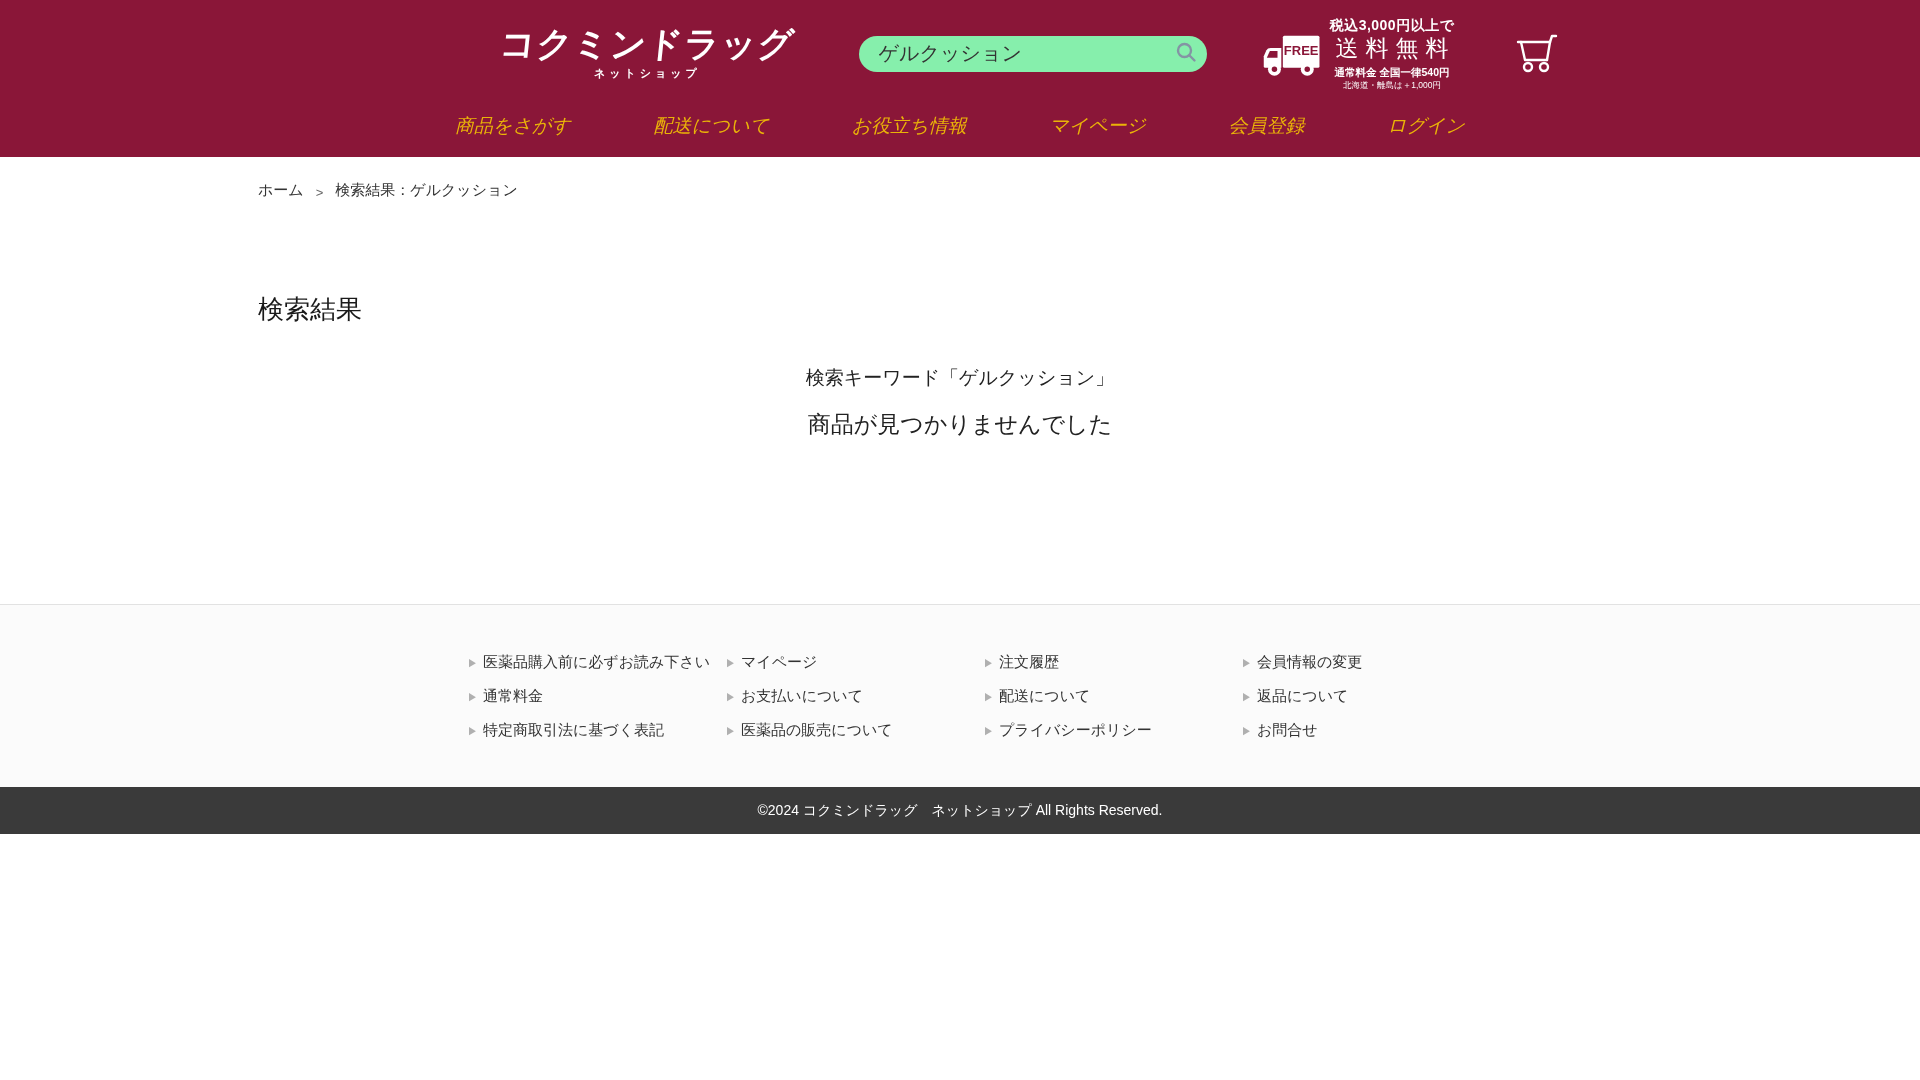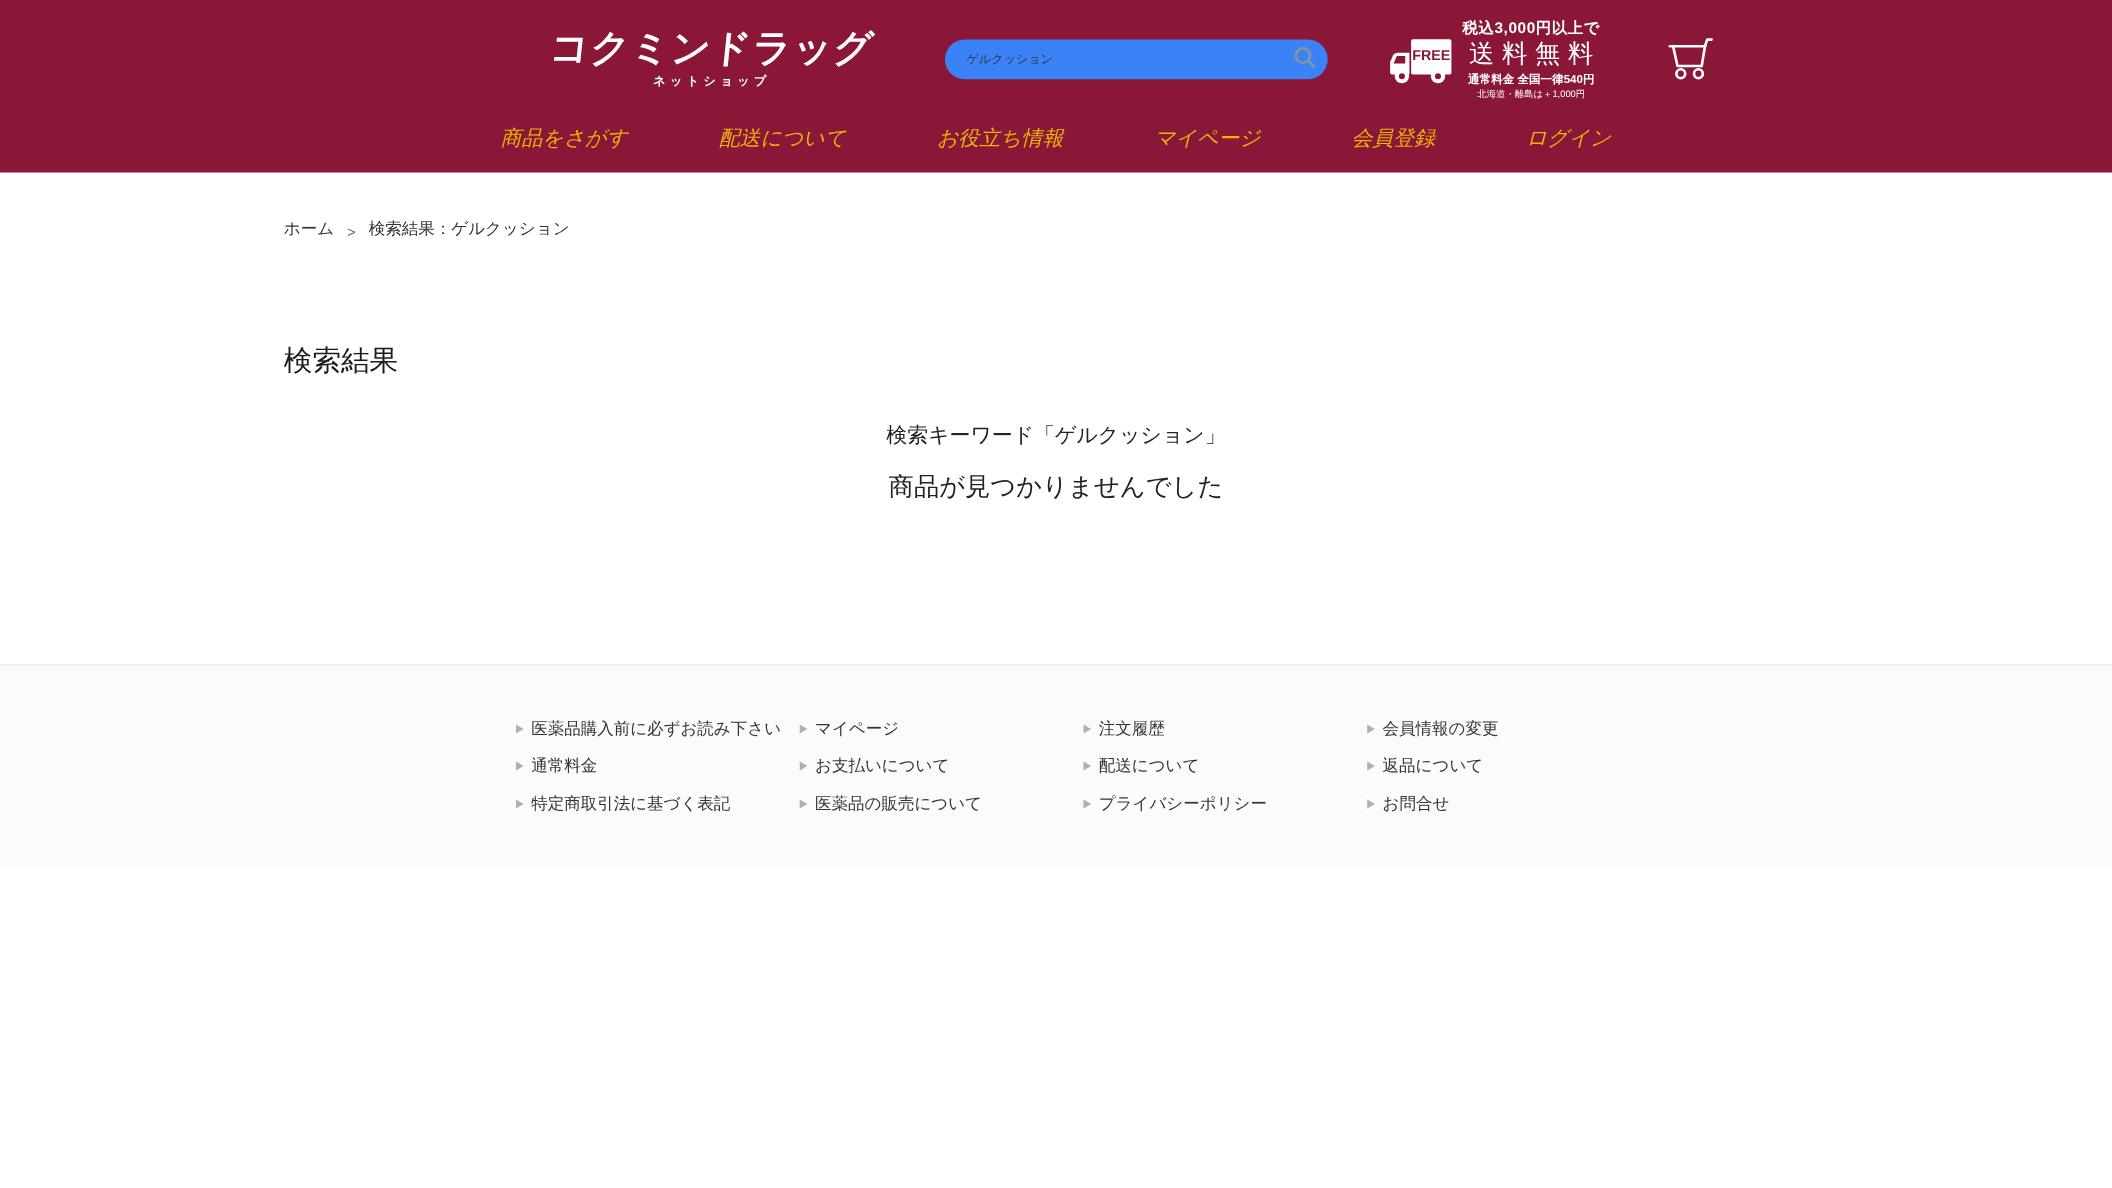--- a/index.html
+++ b/index.html
@@ -11,21 +11,21 @@
   .header-inner { width: 1010px; margin: 0 auto; height: 100%; }
   .header-top { display: flex; align-items: center; height: 101px; padding-top: 6px; }
 
   .logo { margin-left: 45px; text-align: center; cursor: pointer; }
   .logo-main { font-size: 35px; font-weight: 800; letter-spacing: 1px;
     transform: skewX(-6deg); color: #fff; white-space: nowrap; line-height: 1; }
   .logo-sub { font-size: 11px; font-weight: 700; letter-spacing: 4px; margin-top: 5px; color: #fff; }
 
   .search-wrap { position: relative; margin-left: 64px; }
   .search-input { width: 348px; height: 36px; border: none; border-radius: 18px;
-    padding: 0 44px 0 20px; font-size: 11px; color: #333; outline: none; background: #3b82f6;
+    padding: 0 44px 0 20px; font-size: 20px; color: #333; outline: none; background: #86efac;
     font-family: "Liberation Sans", "DejaVu Sans", sans-serif; }
   .search-btn { position: absolute; right: 6px; top: 3px; width: 30px; height: 30px;
     border: none; background: transparent; cursor: pointer; display: flex;
     align-items: center; justify-content: center; }
 
   .shipping { display: flex; align-items: center; margin-left: 56px; }
   .truck { width: 58px; height: 46px; flex: none; }
   .shipping-text { margin-left: 8px; text-align: center; line-height: 1; white-space: nowrap; }
   .ship-l1 { font-size: 14px; font-weight: 700; letter-spacing: 0.5px; }
   .ship-l2 { font-size: 23px; font-weight: 400; letter-spacing: 7px; margin-top: 5px; text-indent: 7px; }
@@ -34,21 +34,21 @@
 
   .cart-btn { margin-left: 58px; background: transparent; border: none; cursor: pointer; padding: 0; }
   .cart-btn svg { display: block; }
 
   .nav { display: flex; justify-content: space-between; align-items: center; height: 50px; }
   .nav-item { color: #eab308; font-size: 19px; text-decoration: none; cursor: pointer; white-space: nowrap; font-style: italic; }
 
   
   .main { height: 447px; position: relative; background: #fff; }
   .container { width: 1404px; margin: 0 auto; }
-  .breadcrumb { padding-top: 42px; font-size: 15px; color: #333; display: flex; align-items: flex-end; }
+  .breadcrumb { padding-top: 24px; font-size: 15px; color: #333; display: flex; align-items: flex-end; }
   .breadcrumb a { color: #333; text-decoration: none; cursor: pointer; }
   .crumb-sep { margin: 0 12px; color: #666; font-size: 13px; }
   .page-title { margin-top: 92px; font-size: 26px; font-weight: 400; color: #1a1a1a; }
   .result-msg { text-align: center; }
   .keyword-line { margin-top: 38px; font-size: 19px; color: #222; }
   .noresult-line { margin-top: 18px; font-size: 23px; color: #222; }
 
   
   .footer-links { height: 183px; background: #fbfbfb; border-top: 1px solid #e2e2e2; }
   .footer-grid { width: 1010px; margin: 0 auto; padding: 40px 0 0 14px;
@@ -194,13 +194,16 @@
       <a class="footer-link">
           <span class="tri-icon">▶</span>
           <span>返品について</span>
         </a>
       <a class="footer-link">
           <span class="tri-icon">▶</span>
           <span>お問合せ</span>
         </a>
     </div>
   </div>
+  <div class="copyright-bar">
+    <span>©2024 コクミンドラッグ　ネットショップ All Rights Reserved.</span>
+  </div>
 </footer>
 
 </body></html>

